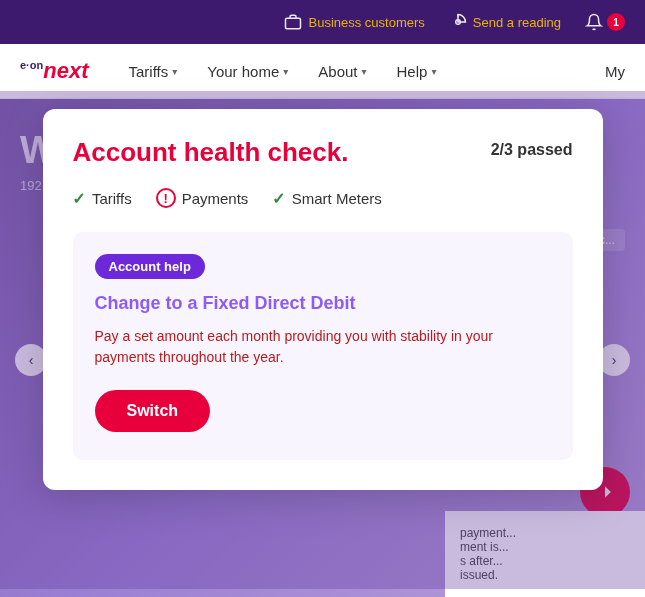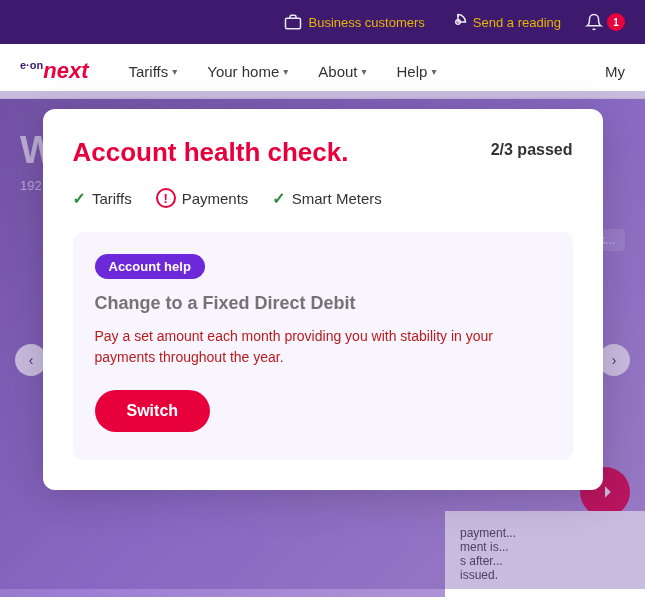--- a/index.html
+++ b/index.html
@@ -264,21 +264,21 @@
       padding: 5px 14px;
       border-radius: 20px;
       font-size: 13px;
       font-weight: 700;
       display: inline-block;
       margin-bottom: 14px;
     }
     .inner-card-title {
       font-size: 18px;
       font-weight: bold;
-      color: #737373;
+      color: #8b5cf6;
       margin-bottom: 12px;
     }
     .inner-card-desc {
       font-size: 14px;
       color: #b91c1c;
       line-height: 1.5;
       margin-bottom: 22px;
     }
     .switch-btn {
       background: #e8003d;

